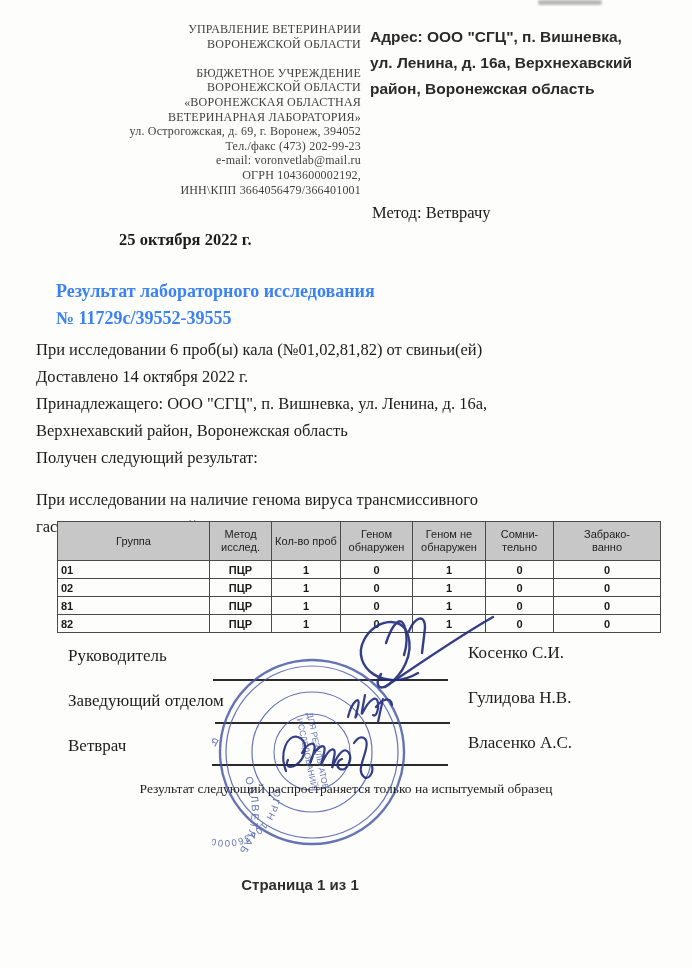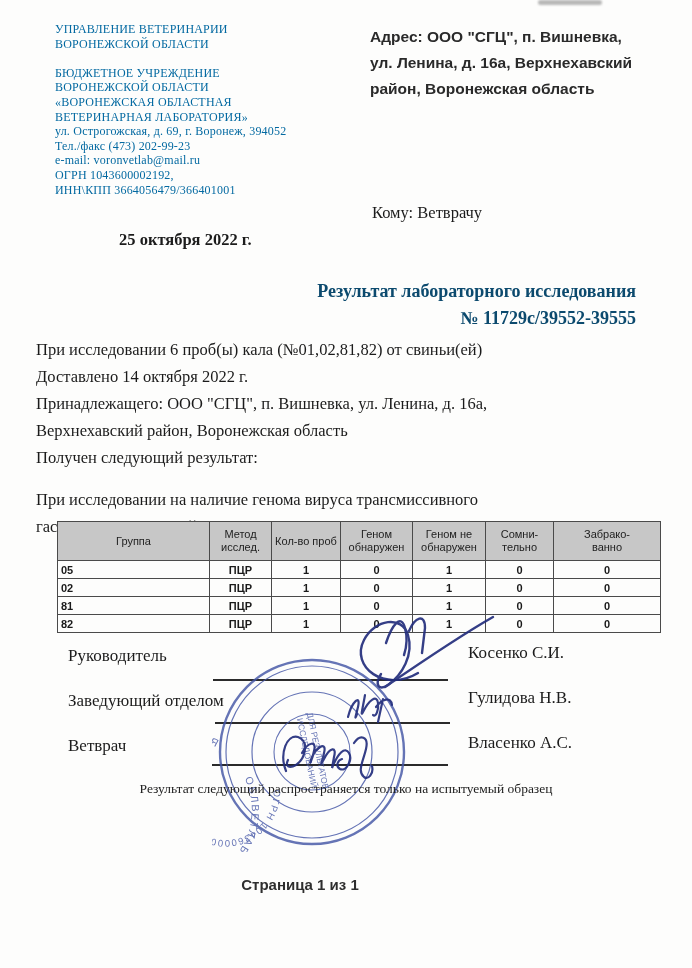--- a/index.html
+++ b/index.html
@@ -6,33 +6,33 @@
   .page{
     position:relative;width:692px;height:968px;margin:0 auto;
     background:#fdfdfc;overflow:hidden;
     font-family:"Liberation Serif","DejaVu Serif",serif;
     color:#1c1c1c;
   }
   .abs{position:absolute;}
   .pre{white-space:pre-line;}
   
   .org-block{
-    left:55px;top:22px;width:306px;text-align:left;
-    font-size:12px;line-height:14.6px;letter-spacing:.2px;color:#0369a1;
+    left:55px;top:22px;width:306px;text-align:right;
+    font-size:12px;line-height:14.6px;letter-spacing:.2px;color:#404040;
   }
   .addr-block{
     left:370px;top:24px;width:292px;
     font-family:"Liberation Sans","DejaVu Sans",sans-serif;
     font-size:15.5px;line-height:26px;font-weight:bold;color:#2a2a2a;
   }
   .to-line{left:372px;top:203px;font-size:16.5px;}
   .date-line{left:119px;top:230px;font-size:16.5px;font-weight:bold;}
   .title-block{
-    left:56px;top:278px;width:580px;text-align:right;
-    font-size:18px;font-weight:bold;line-height:27px;color:#0c4a6e;
+    left:56px;top:278px;width:580px;text-align:left;
+    font-size:18px;font-weight:bold;line-height:27px;color:#3b82f6;
   }
   .body-par{left:36px;width:620px;font-size:16.5px;line-height:27px;color:#1b1b1b;}
   
   table.results{
     position:absolute;left:57px;top:521px;width:603px;
     border-collapse:collapse;table-layout:fixed;
     font-family:"Liberation Sans","DejaVu Sans",sans-serif;
     font-size:11px;color:#222;border-radius:10px;
   }
   table.results th,table.results td{
@@ -76,21 +76,21 @@
 ул. Острогожская, д. 69, г. Воронеж, 394052
 Тел./факс  (473) 202-99-23
 e-mail:  voronvetlab@mail.ru
 ОГРН 1043600002192,
 ИНН\КПП 3664056479/366401001</div>
 
   <div class="abs addr-block pre">Адрес: ООО "СГЦ", п. Вишневка,
 ул. Ленина, д. 16а, Верхнехавский
 район, Воронежская область</div>
 
-  <div class="abs to-line">Кому: Ветврачу</div>
+  <div class="abs to-line">Метод: Ветврачу</div>
 
   <div class="abs date-line">25 октября 2022 г.</div>
 
   <div class="abs title-block">
     <div>Результат лабораторного исследования</div>
     <div>№ 11729с/39552-39555</div>
   </div>
 
   <div class="abs body-par" style="top:336px">При исследовании 6 проб(ы) кала (№01,02,81,82) от свиньи(ей)</div>
   <div class="abs body-par" style="top:363px">Доставлено 14 октября 2022 г.</div>
@@ -121,21 +121,21 @@
         <th>Геном не
 обнаружен</th>
         <th>Сомни-
 тельно</th>
         <th>Забрако-
 ванно</th>
       </tr>
     </thead>
     <tbody>
       <tr>
-        <td class="group">05</td>
+        <td class="group">01</td>
         <td>ПЦР</td>
         <td>1</td>
         <td>0</td>
         <td>1</td>
         <td>0</td>
         <td>0</td>
       </tr>
       <tr>
         <td class="group">02</td>
         <td>ПЦР</td>

